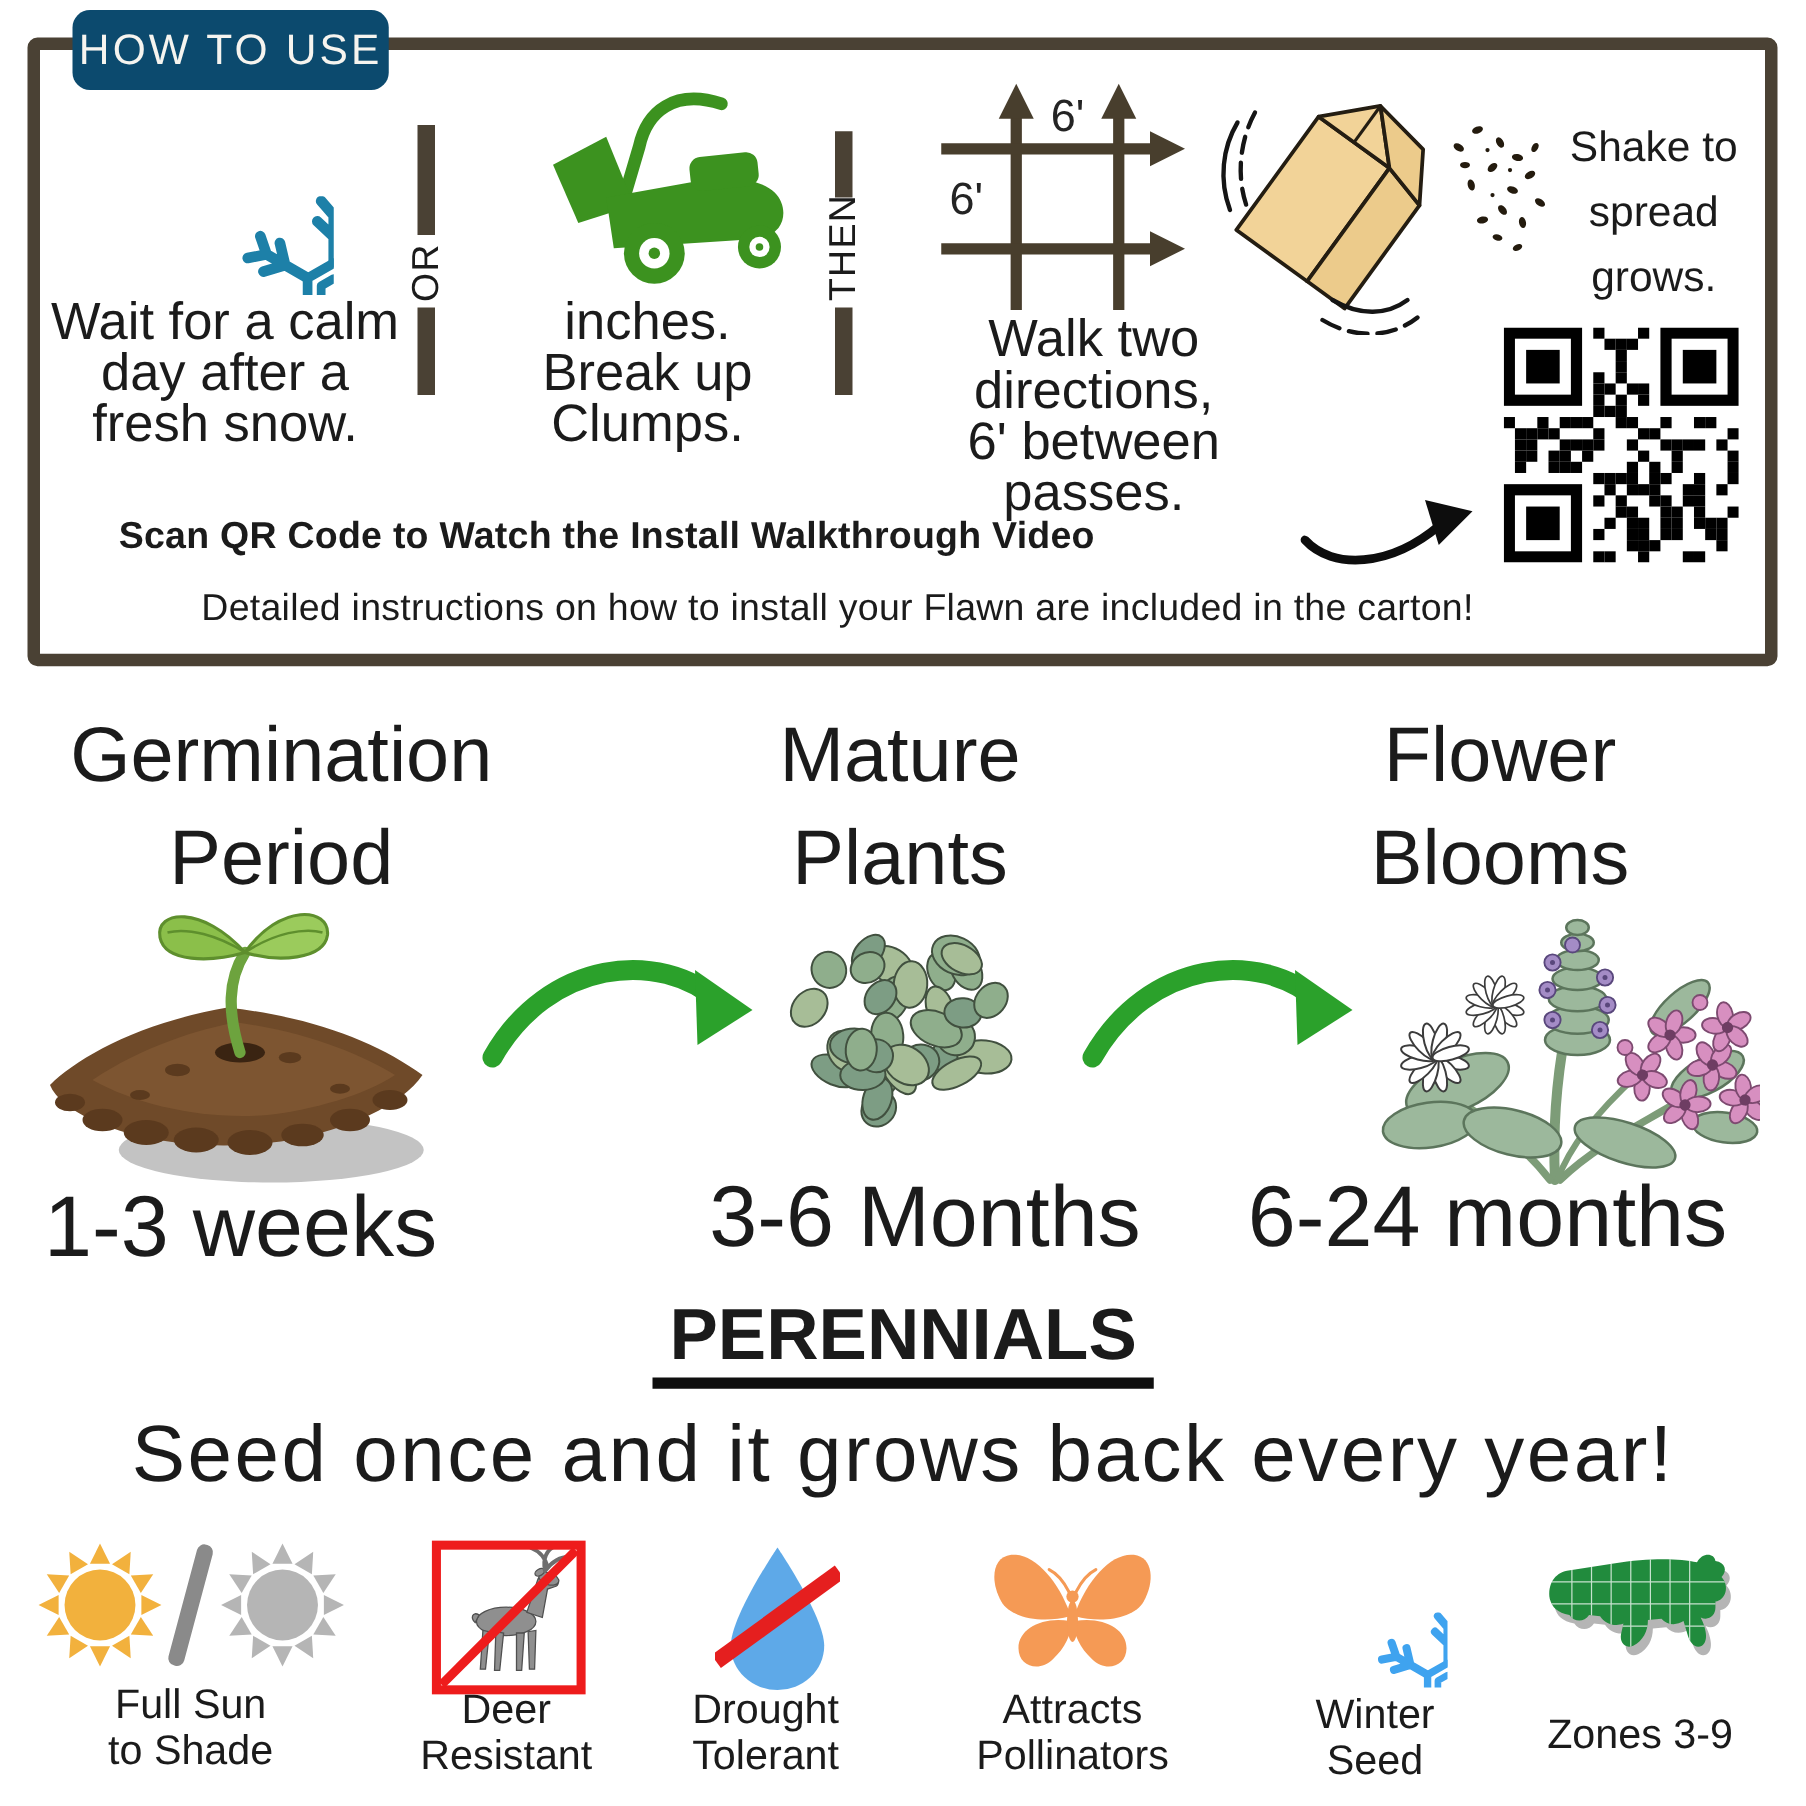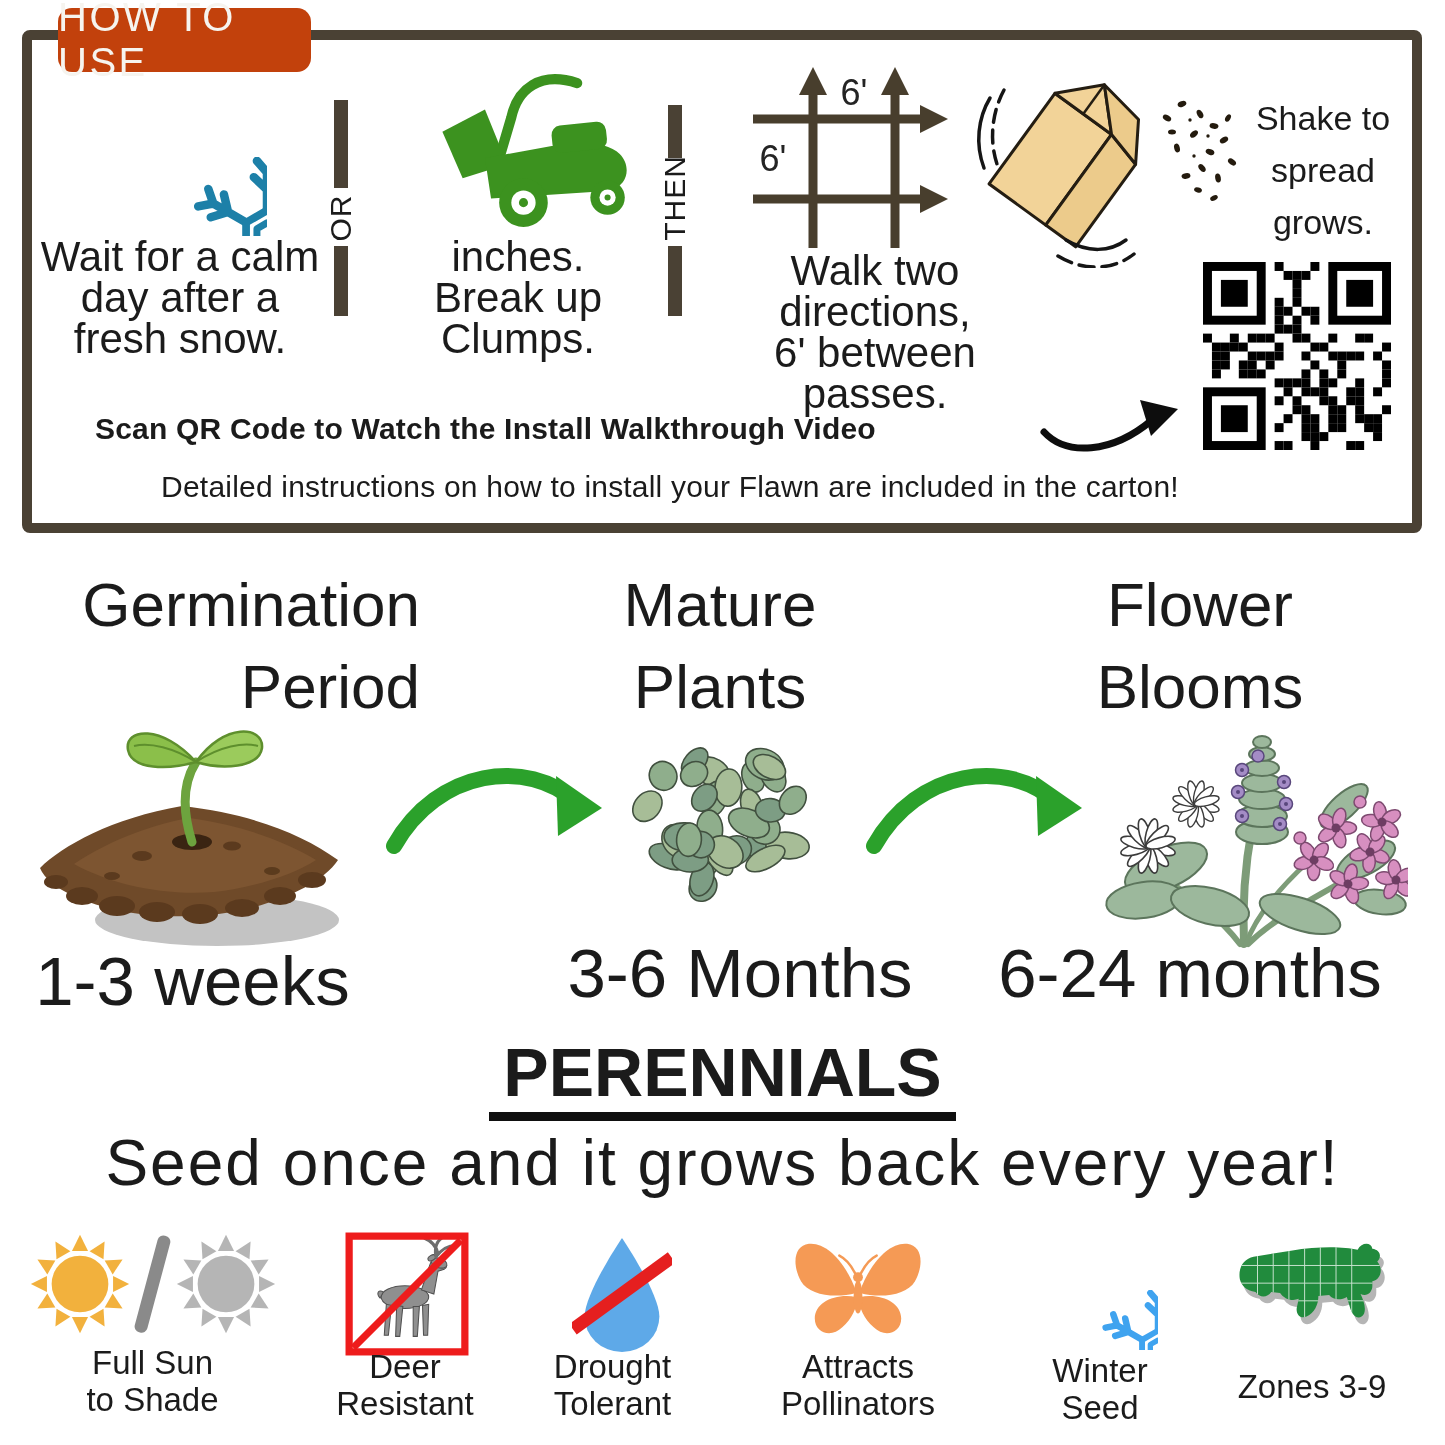--- a/index.html
+++ b/index.html
@@ -2,23 +2,23 @@
 <html><head>
 <meta charset="utf-8">
 <style>
   html,body{margin:0;padding:0;background:#fff;}
   #canvas{position:relative;width:1445px;height:1445px;background:#fff;overflow:hidden;
           font-family:"Liberation Sans",sans-serif;color:#1b1b1b;}
   .abs{position:absolute;}
   
   .howto-box{left:22px;top:30px;width:1400px;height:503px;border:10px solid #4a4134;
              border-radius:8px;background:#fff;box-sizing:border-box;}
-  .badge{left:58px;top:8px;width:253px;height:64px;background:#c2410c;border-radius:14px;
+  .badge{left:58px;top:8px;width:253px;height:64px;background:#0c4a6e;border-radius:14px;
          display:flex;align-items:center;justify-content:center;color:#f6f4ef;
-         font-size:40px;letter-spacing:2.5px;z-index:3;}
+         font-size:34px;letter-spacing:2.5px;z-index:3;}
   .cap{position:absolute;text-align:center;font-size:42px;line-height:41px;}
   .cap1{left:35px;top:236px;width:290px;}
   .cap2{left:372px;top:236px;width:292px;}
   .cap3{left:722px;top:250px;width:306px;}
   .shake-cap{left:1230px;top:92px;width:186px;font-size:34px;line-height:52px;text-align:center;}
   .vbar{position:absolute;width:14px;background:#4a4134;}
   .or-top{left:334px;top:100px;height:88px;}
   .or-bot{left:334px;top:246px;height:70px;}
   .then-top{left:668px;top:105px;height:53px;}
   .then-bot{left:668px;top:246px;height:70px;}
@@ -29,35 +29,35 @@
   .icon-snowflake1{left:112px;top:78px;width:155px;height:158px;color:#1d80a8;}
   .icon-mower{left:412px;top:68px;width:228px;height:172px;}
   .icon-grid{left:745px;top:55px;width:220px;height:198px;}
   .icon-carton{left:962px;top:60px;width:300px;height:208px;}
   .icon-qr{left:1203px;top:262px;width:188px;height:188px;}
   .scan-line{left:95px;top:412px;font-size:30px;font-weight:bold;white-space:nowrap;letter-spacing:0.2px;}
   .scan-arrow{left:1038px;top:396px;width:148px;height:68px;}
   .detail-line{left:30px;top:470px;width:1280px;text-align:center;font-size:30px;letter-spacing:0.2px;}
   
   .stage-title{position:absolute;font-size:62px;line-height:82px;text-align:center;}
-  .st1{left:30px;top:564px;width:390px;text-align:right;}
+  .st1{left:30px;top:564px;width:390px;}
   .st2{left:540px;top:564px;width:360px;}
   .st3{left:1005px;top:564px;width:390px;}
   .icon-dirt{left:22px;top:706px;width:335px;height:258px;}
   .garrow1{left:380px;top:746px;width:225px;height:125px;}
   .icon-clump{left:605px;top:710px;width:232px;height:232px;}
   .garrow2{left:860px;top:746px;width:225px;height:125px;}
   .icon-flowers{left:1048px;top:710px;width:360px;height:242px;}
   .stage-dur{position:absolute;font-size:69px;text-align:center;}
   .sd1{left:10px;top:942px;width:365px;}
   .sd2{left:555px;top:934px;width:370px;}
   .sd3{left:980px;top:934px;width:420px;}
   
   .peren-wrap{left:0;top:1038px;width:1445px;text-align:center;}
-  .peren-title{display:inline-block;font-size:68px;font-weight:bold;line-height:1.02;
+  .peren-title{display:inline-block;font-size:58px;font-weight:bold;line-height:1.02;
                border-bottom:9px solid #0f0f0f;padding:0 14px 5px;text-align:right;}
   .tagline{left:0;top:1126px;width:1445px;text-align:center;font-size:64px;letter-spacing:2px;}
   
   .feat-label{position:absolute;text-align:center;font-size:33px;line-height:37px;}
   .fl1{left:25px;top:1344px;width:255px;}
   .fl2{left:295px;top:1348px;width:220px;}
   .fl3{left:505px;top:1348px;width:215px;}
   .fl4{left:748px;top:1348px;width:220px;}
   .fl5{left:995px;top:1352px;width:210px;}
   .fl6{left:1202px;top:1368px;width:220px;}

